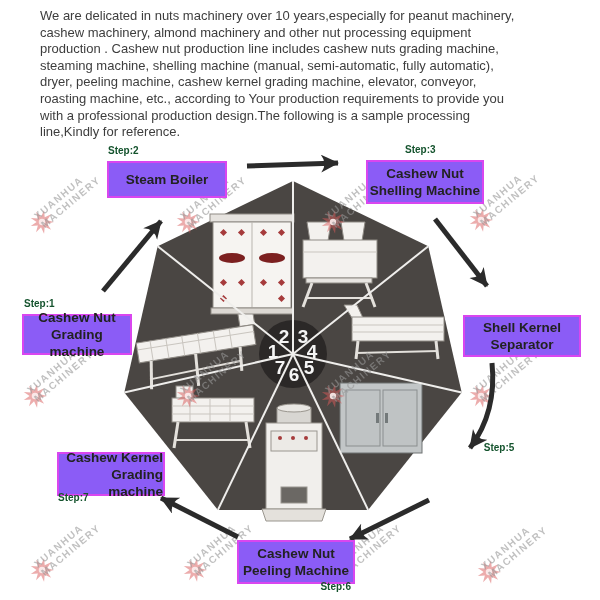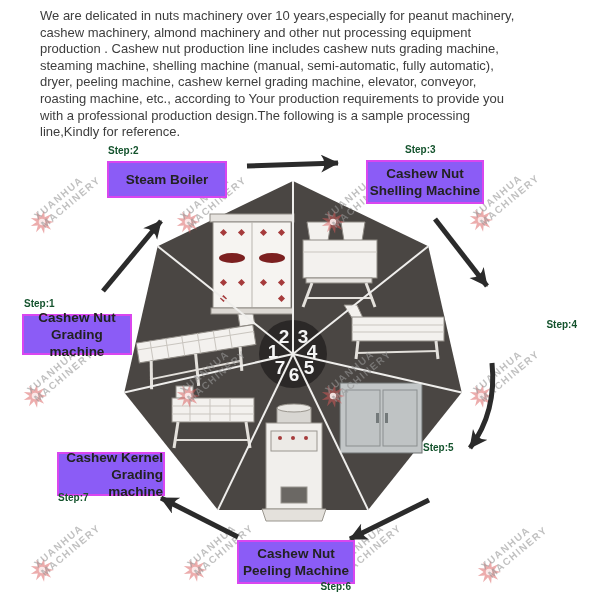--- a/index.html
+++ b/index.html
@@ -307,22 +307,24 @@
 Grading machine</div>
 
   <div class="steplabel" style="left:108px;top:145px;">Step:2</div>
   <div class="stepbox" style="left:107px;top:161px;width:116px;height:33px;">Steam Boiler</div>
 
   <div class="steplabel" style="left:368px;top:144px;margin-left:37px;">Step:3</div>
   <div class="stepbox" style="left:366px;top:160px;width:114px;height:40px;">Cashew Nut
 Shelling Machine</div>
 
   <div class="steplabel" style="left:463px;top:299px;width:114px;text-align:right;margin-top:20px;">Step:4</div>
-
-  <div class="steplabel" style="left:423px;top:442px;width:112px;text-align:left;">Step:5</div>
+  <div class="stepbox" style="left:463px;top:315px;width:114px;height:38px;">Shell Kernel
+Separator</div>
+
+  <div class="steplabel" style="left:423px;top:442px;width:112px;text-align:center;padding-left:20px;">Step:5</div>
 
   <div class="stepbox" style="left:237px;top:540px;width:114px;height:40px;">Cashew Nut
 Peeling Machine</div>
   <div class="steplabel" style="left:237px;top:581px;width:114px;text-align:right;">Step:6</div>
 
   <div class="stepbox" style="left:57px;top:452px;width:104px;height:40px;text-align:right;">Cashew Kernel
 Grading machine</div>
   <div class="steplabel" style="left:58px;top:492px;">Step:7</div>
 
 </div>

